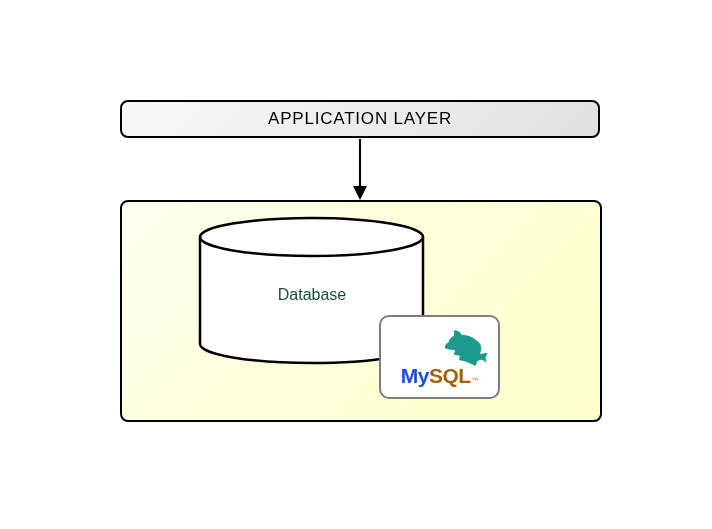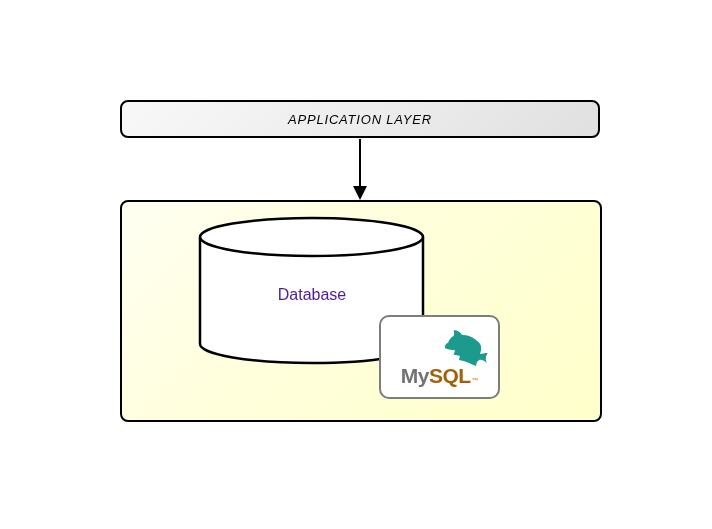--- a/index.html
+++ b/index.html
@@ -25,24 +25,23 @@
     height: 38px;
     box-sizing: border-box;
     border: 2px solid #000000;
     border-radius: 8px;
     background: linear-gradient(135deg, #f8f8f8 0%, #ececec 55%, #e0e0e0 100%);
     display: flex;
     align-items: center;
     justify-content: center;
   }
   .app-box .label {
-    font-size: 13px;
+    font-size: 17px;
     letter-spacing: 0.8px;
     color: #000000;
-    font-style: italic;
   }
 
   
   .arrow-line {
     position: absolute;
     left: 359px;
     top: 139px;
     width: 2px;
     height: 48px;
     background: #000000;
@@ -79,21 +78,21 @@
     width: 230px;
     height: 152px;
   }
   .db-label {
     position: absolute;
     left: 197px;
     top: 286px;
     width: 230px;
     text-align: center;
     font-size: 16px;
-    color: #4c1d95;
+    color: #14532d;
   }
 
   
   .mysql-card {
     position: absolute;
     left: 379px;
     top: 315px;
     width: 121px;
     height: 84px;
     box-sizing: border-box;
@@ -113,21 +112,21 @@
     left: 0;
     right: 0;
     bottom: 11px;
     text-align: center;
     font-weight: bold;
     font-size: 21px;
     letter-spacing: -0.5px;
     line-height: 1;
     white-space: nowrap;
   }
-  .mysql-wordmark .my  { color: #737373; }
+  .mysql-wordmark .my  { color: #1d4ed8; }
   .mysql-wordmark .sql { color: #a16207; }
   .mysql-wordmark .tm  {
     color: #f28c0e;
     font-size: 7px;
     font-weight: bold;
     margin-left: 1px;
   }
 </style>
 </head>
 <body>

